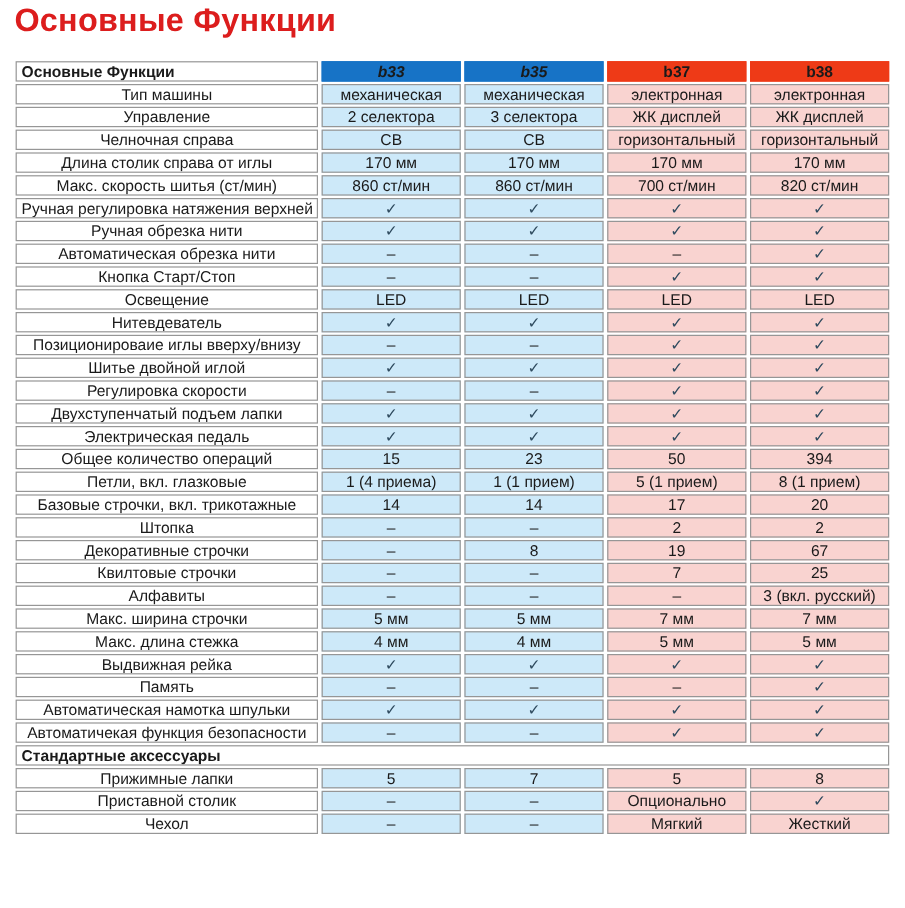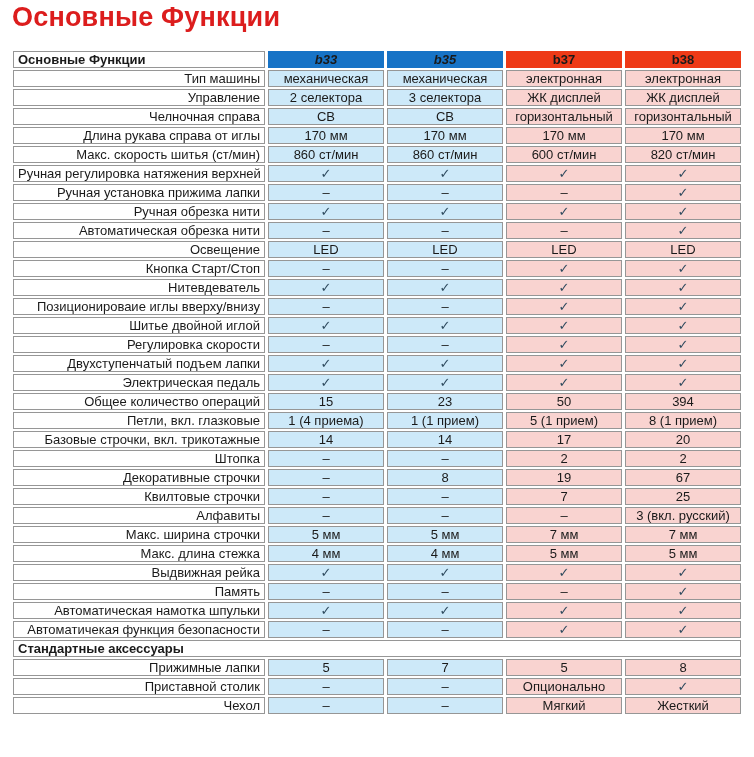--- a/index.html
+++ b/index.html
@@ -53,21 +53,21 @@
     font-size: 13.5px;
     color: #000000;
   }
   th.model {
     text-align: center;
     font-weight: bold;
     color: #ffffff;
   }
   th.model.blue { background: var(--blue-header); border-color: var(--blue-header); font-style: italic; }
   th.model.red  { background: var(--red-header);  border-color: var(--red-header); }
-  td.label { text-align: right; background: #ffffff; }
+  td.label { text-align: center; background: #ffffff; }
   td.val   { text-align: center; }
   td.val.blue { background: var(--blue-cell); }
   td.val.red  { background: var(--red-cell); }
   td.val .check { color: var(--check-color); }
   td.section {
     font-weight: bold;
     font-size: 13.5px;
     text-align: left;
     background: #ffffff;
     color: #000000;
@@ -114,76 +114,69 @@
           <td class="val red">ЖК дисплей</td>
         </tr>
         <tr>
           <td class="label">Челночная справа</td>
           <td class="val blue">СВ</td>
           <td class="val blue">СВ</td>
           <td class="val red">горизонтальный</td>
           <td class="val red">горизонтальный</td>
         </tr>
         <tr>
-          <td class="label">Длина рукава справа от иглы</td>
+          <td class="label">Длина столик справа от иглы</td>
           <td class="val blue">170 мм</td>
           <td class="val blue">170 мм</td>
           <td class="val red">170 мм</td>
           <td class="val red">170 мм</td>
         </tr>
         <tr>
           <td class="label">Макс. скорость шитья (ст/мин)</td>
           <td class="val blue">860 ст/мин</td>
           <td class="val blue">860 ст/мин</td>
-          <td class="val red">600 ст/мин</td>
+          <td class="val red">700 ст/мин</td>
           <td class="val red">820 ст/мин</td>
         </tr>
         <tr>
           <td class="label">Ручная регулировка натяжения верхней</td>
           <td class="val blue"><span class="check">✓</span></td>
           <td class="val blue"><span class="check">✓</span></td>
           <td class="val red"><span class="check">✓</span></td>
           <td class="val red"><span class="check">✓</span></td>
         </tr>
         <tr>
-          <td class="label">Ручная установка прижима лапки</td>
+          <td class="label">Ручная обрезка нити</td>
+          <td class="val blue"><span class="check">✓</span></td>
+          <td class="val blue"><span class="check">✓</span></td>
+          <td class="val red"><span class="check">✓</span></td>
+          <td class="val red"><span class="check">✓</span></td>
+        </tr>
+        <tr>
+          <td class="label">Автоматическая обрезка нити</td>
           <td class="val blue">–</td>
           <td class="val blue">–</td>
           <td class="val red">–</td>
           <td class="val red"><span class="check">✓</span></td>
         </tr>
         <tr>
-          <td class="label">Ручная обрезка нити</td>
-          <td class="val blue"><span class="check">✓</span></td>
-          <td class="val blue"><span class="check">✓</span></td>
-          <td class="val red"><span class="check">✓</span></td>
-          <td class="val red"><span class="check">✓</span></td>
-        </tr>
-        <tr>
-          <td class="label">Автоматическая обрезка нити</td>
-          <td class="val blue">–</td>
-          <td class="val blue">–</td>
-          <td class="val red">–</td>
+          <td class="label">Кнопка Старт/Стоп</td>
+          <td class="val blue">–</td>
+          <td class="val blue">–</td>
+          <td class="val red"><span class="check">✓</span></td>
           <td class="val red"><span class="check">✓</span></td>
         </tr>
         <tr>
           <td class="label">Освещение</td>
           <td class="val blue">LED</td>
           <td class="val blue">LED</td>
           <td class="val red">LED</td>
           <td class="val red">LED</td>
         </tr>
         <tr>
-          <td class="label">Кнопка Старт/Стоп</td>
-          <td class="val blue">–</td>
-          <td class="val blue">–</td>
-          <td class="val red"><span class="check">✓</span></td>
-          <td class="val red"><span class="check">✓</span></td>
-        </tr>
-        <tr>
           <td class="label">Нитевдеватель</td>
           <td class="val blue"><span class="check">✓</span></td>
           <td class="val blue"><span class="check">✓</span></td>
           <td class="val red"><span class="check">✓</span></td>
           <td class="val red"><span class="check">✓</span></td>
         </tr>
         <tr>
           <td class="label">Позиционироваие иглы вверху/внизу</td>
           <td class="val blue">–</td>
           <td class="val blue">–</td>

